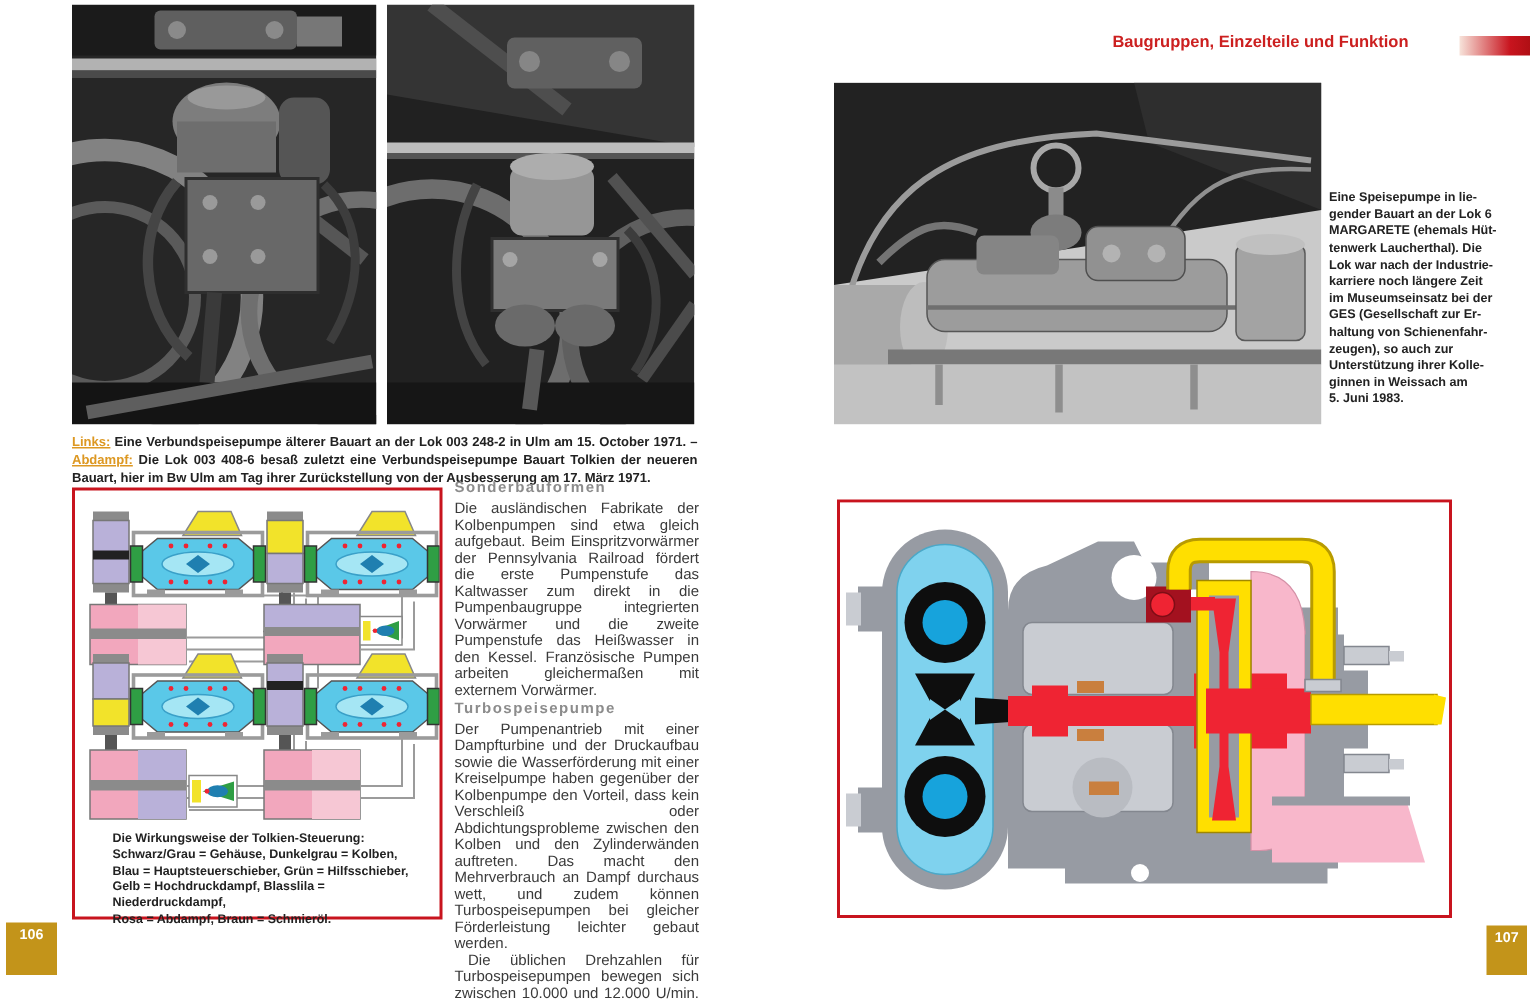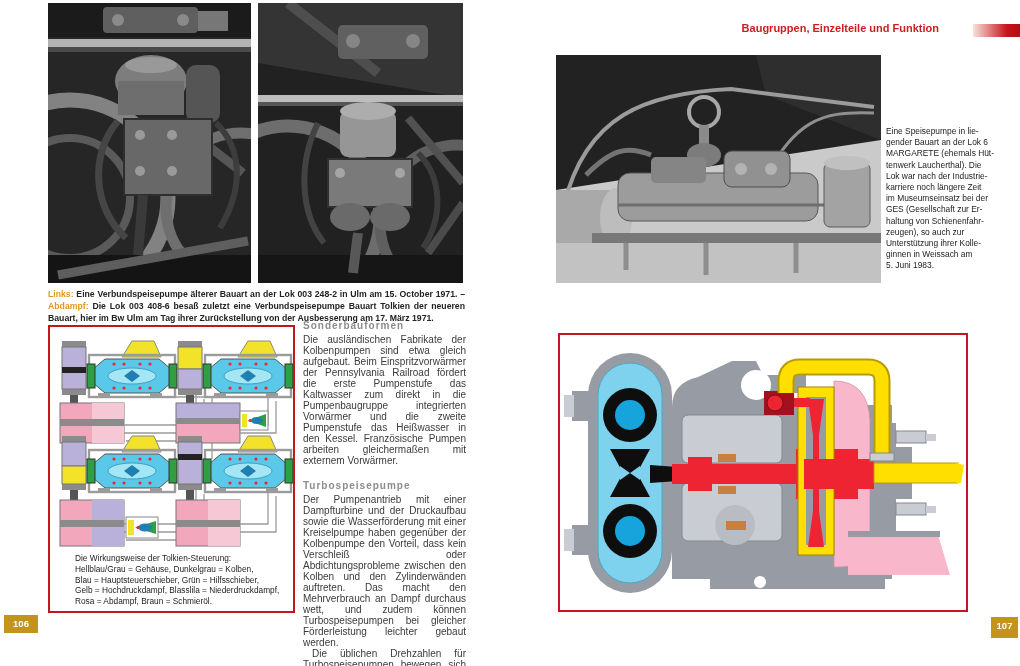--- a/index.html
+++ b/index.html
@@ -4,29 +4,29 @@
 <style>
   html,body{margin:0;padding:0;background:#ffffff;}
   .spread{position:relative;width:1020px;height:666px;background:#ffffff;overflow:hidden;
           font-family:"Liberation Sans",sans-serif;}
   .abs{position:absolute;}
   .photo{position:absolute;overflow:hidden;}
   .photo svg{display:block;width:100%;height:100%;}
 
   
   .cap{font-size:8.7px;line-height:12px;font-weight:bold;color:#222;text-align:justify;}
-  .cap .lbl{color:var(--c-label_orange,#dd9822);}
-  .sidecap{font-size:8.4px;line-height:11.2px;font-weight:normal;color:#222;white-space:pre-line;}
+  .cap .lbl{color:var(--c-label_orange,#dd9822);text-decoration:underline;}
+  .sidecap{font-size:8.4px;line-height:11.2px;font-weight:bold;color:#222;white-space:pre-line;}
   .pre{white-space:pre-line;}
 
   
   .col{width:163px;color:#333;}
   .col h3{margin:0 0 3px 0;font-size:10px;font-weight:bold;letter-spacing:1px;
           color:var(--c-heading_gray,#8c8c8c);}
-  .col h3.h2{margin-top:14px;}
+  .col h3.h2{margin-top:1px;}
   .col p{margin:0;font-size:10px;line-height:11px;text-align:justify;color:#3a3a3a;}
   .col p.indent{text-indent:9px;}
 
   
   .redbox{position:absolute;background:#fff;border:2px solid var(--c-accent_red,#c8141e);
           box-sizing:border-box;}
 
   
   .rp-header{font-size:11px;font-weight:bold;color:var(--c-header_red,#cc2020);text-align:right;}
   .rp-bar{background:linear-gradient(to right,#f7e3da 0%,var(--c-accent_red,#c8141e) 72%,#b00f14 100%);}
@@ -215,35 +215,35 @@
         <rect x="18" y="56" width="8" height="10" fill="#555"></rect>
         <rect x="8" y="66" width="64" height="46" class="tRosaF" stroke="#777" stroke-width="1"></rect>
         <rect x="40" y="66" width="32" height="46" fill="#f6c7d4"></rect>
         <rect x="8" y="86" width="64" height="7" fill="#8b8b8b"></rect>
         <use href="#tv" x="36" y="-6"></use>
         <path class="wire" d="M100,58 V90 H72"></path>
           <path class="wire" d="M108,62 V98 H72"></path>
       </g>
     </svg>
     <div class="abs sidecap pre" style="left:25px;top:226px;width:208px;font-size:8.3px;line-height:10.8px">Die Wirkungsweise der Tolkien-Steuerung:
-Hellblau/Grau = Gehäuse, Dunkelgrau = Kolben,
+Schwarz/Grau = Gehäuse, Dunkelgrau = Kolben,
 Blau = Hauptsteuerschieber, Grün = Hilfsschieber,
 Gelb = Hochdruckdampf, Blasslila = Niederdruckdampf,
 Rosa = Abdampf, Braun = Schmieröl.</div>
   </div>
 
   <div class="abs col" style="left:303px;top:320px">
     <h3>Sonderbauformen</h3>
     <p>Die ausländischen Fabrikate der Kolbenpumpen sind etwa gleich aufgebaut. Beim Einspritzvorwärmer der Pennsylvania Railroad fördert die erste Pumpenstufe das Kaltwasser zum direkt in die Pumpenbaugruppe integrierten Vorwärmer und die zweite Pumpenstufe das Heißwasser in den Kessel. Französische Pumpen arbeiten gleichermaßen mit externem Vorwärmer.</p>
     <h3 class="h2">Turbospeisepumpe</h3>
     <p>Der Pumpenantrieb mit einer Dampfturbine und der Druckaufbau sowie die Wasserförderung mit einer Kreiselpumpe haben gegenüber der Kolbenpumpe den Vorteil, dass kein Verschleiß oder Abdichtungsprobleme zwischen den Kolben und den Zylinderwänden auftreten. Das macht den Mehrverbrauch an Dampf durchaus wett, und zudem können Turbospeisepumpen bei gleicher Förderleistung leichter gebaut werden.</p>
     <p class="indent">Die üblichen Drehzahlen für Turbospeisepumpen bewegen sich zwischen 10.000 und 12.000 U/min. Die Firma Henschel hatte verschiedene Typen im Programm: Einstufig oder zweistufig mit Förderleistungen von 160, 180 oder 250 l Wasser pro Minute. Leider erging es der Turbospeisepumpe bei der Deutschen Bundesbahn wie dem Mischvorwärmer: Die Entwicklung kam zu spät, um noch in größeren Stückzahlen zum Erfolgsmodell zu werden.</p>
   </div>
 
-  <div class="abs badge" style="left:4px;top:615px;width:34px;height:18px">106</div>
+  <div class="abs badge" style="left:4px;top:615px;width:34px;height:35px">106</div>
 
   <div class="abs rp-header" style="left:632px;top:22px;width:307px">Baugruppen, Einzelteile und Funktion</div>
   <div class="abs rp-bar" style="left:973px;top:24px;width:47px;height:13px"></div>
 
   <div class="photo" style="left:556px;top:55px;width:325px;height:228px">
     <svg viewBox="0 0 325 228" preserveAspectRatio="none">
       <rect width="325" height="228" fill="#cacaca"></rect>
       <polygon points="0,0 325,0 325,85 0,135" fill="#222"></polygon>
       <polygon points="200,0 325,0 325,85 210,40" fill="#2e2e2e"></polygon>
       <path d="M8,150 C30,60 90,38 175,34 L318,52" fill="none" stroke="#9b9b9b" stroke-width="4"></path>
@@ -365,15 +365,15 @@
         <path d="M226,58 V46 Q226,32 240,32 H308 Q322,32 322,46 V126" fill="none" stroke="var(--c-gelb,#ffdf00)" stroke-width="13"></path>
         <rect x="310" y="118" width="24" height="8" class="fGraul" stroke="#83878f"></rect>
         <rect x="314" y="128" width="84" height="20" class="fGelb" stroke="#b89b00"></rect>
         <polygon points="396,128 404,130 401,148 396,148" class="fGelb"></polygon>
       </g>
 
       <circle cx="200" cy="247" r="6" fill="#fff"></circle>
     </svg>
   </div>
 
-  <div class="abs badge" style="left:991px;top:617px;width:27px;height:21px">107</div>
+  <div class="abs badge" style="left:991px;top:617px;width:27px;height:33px">107</div>
 
 </div>
 
 </body></html>

